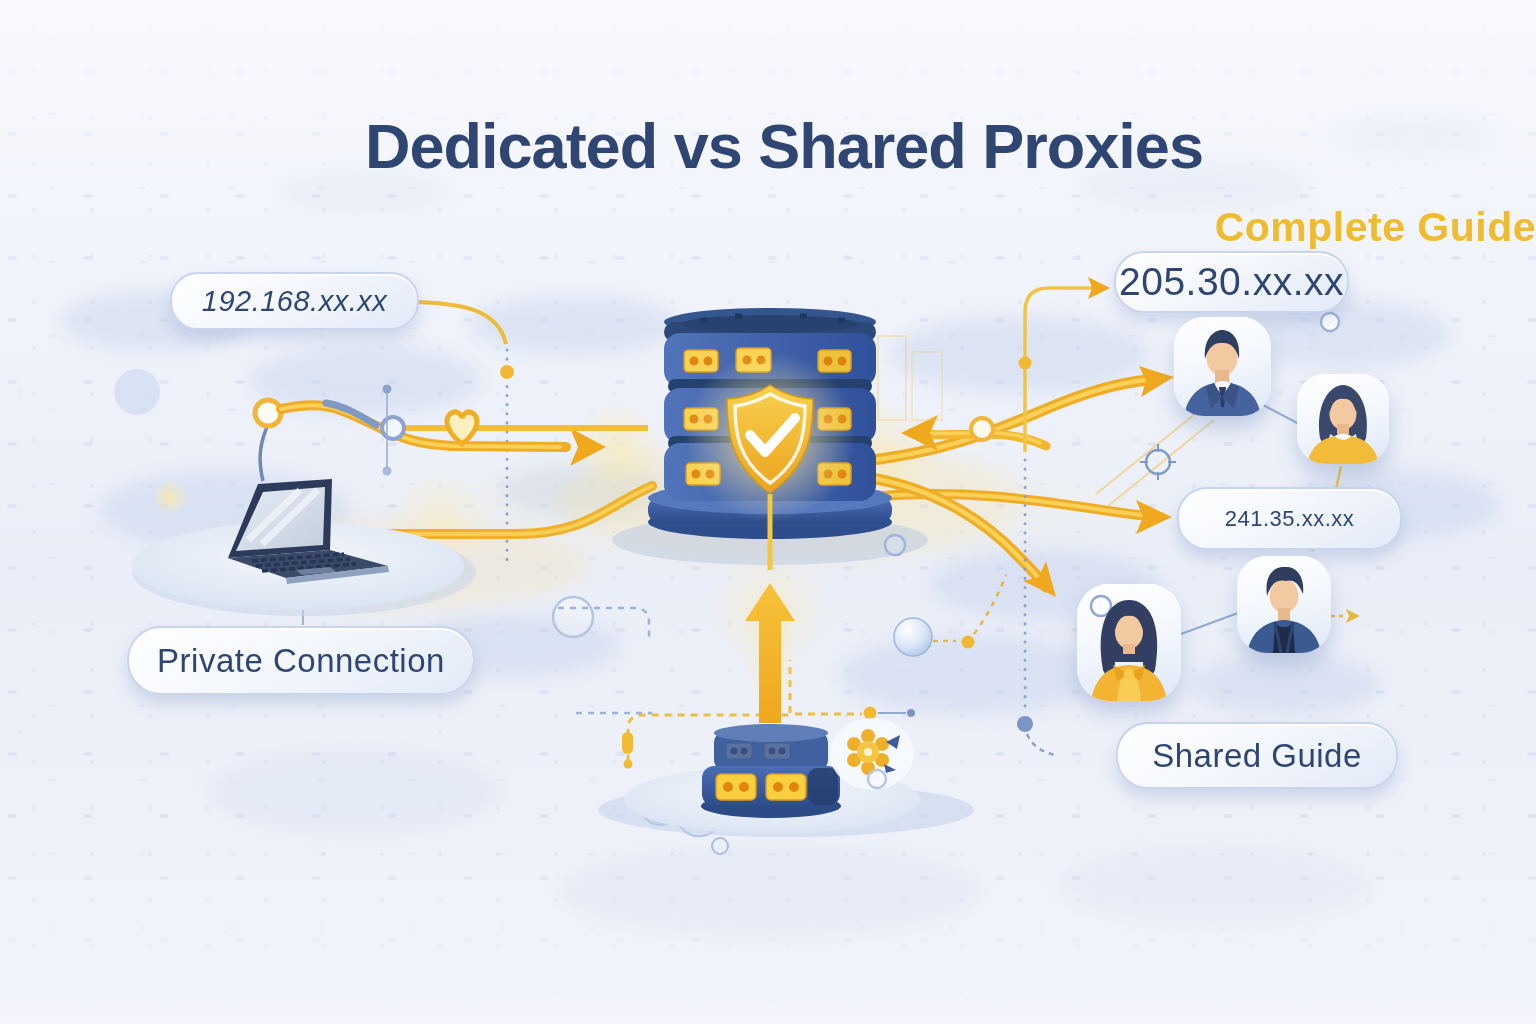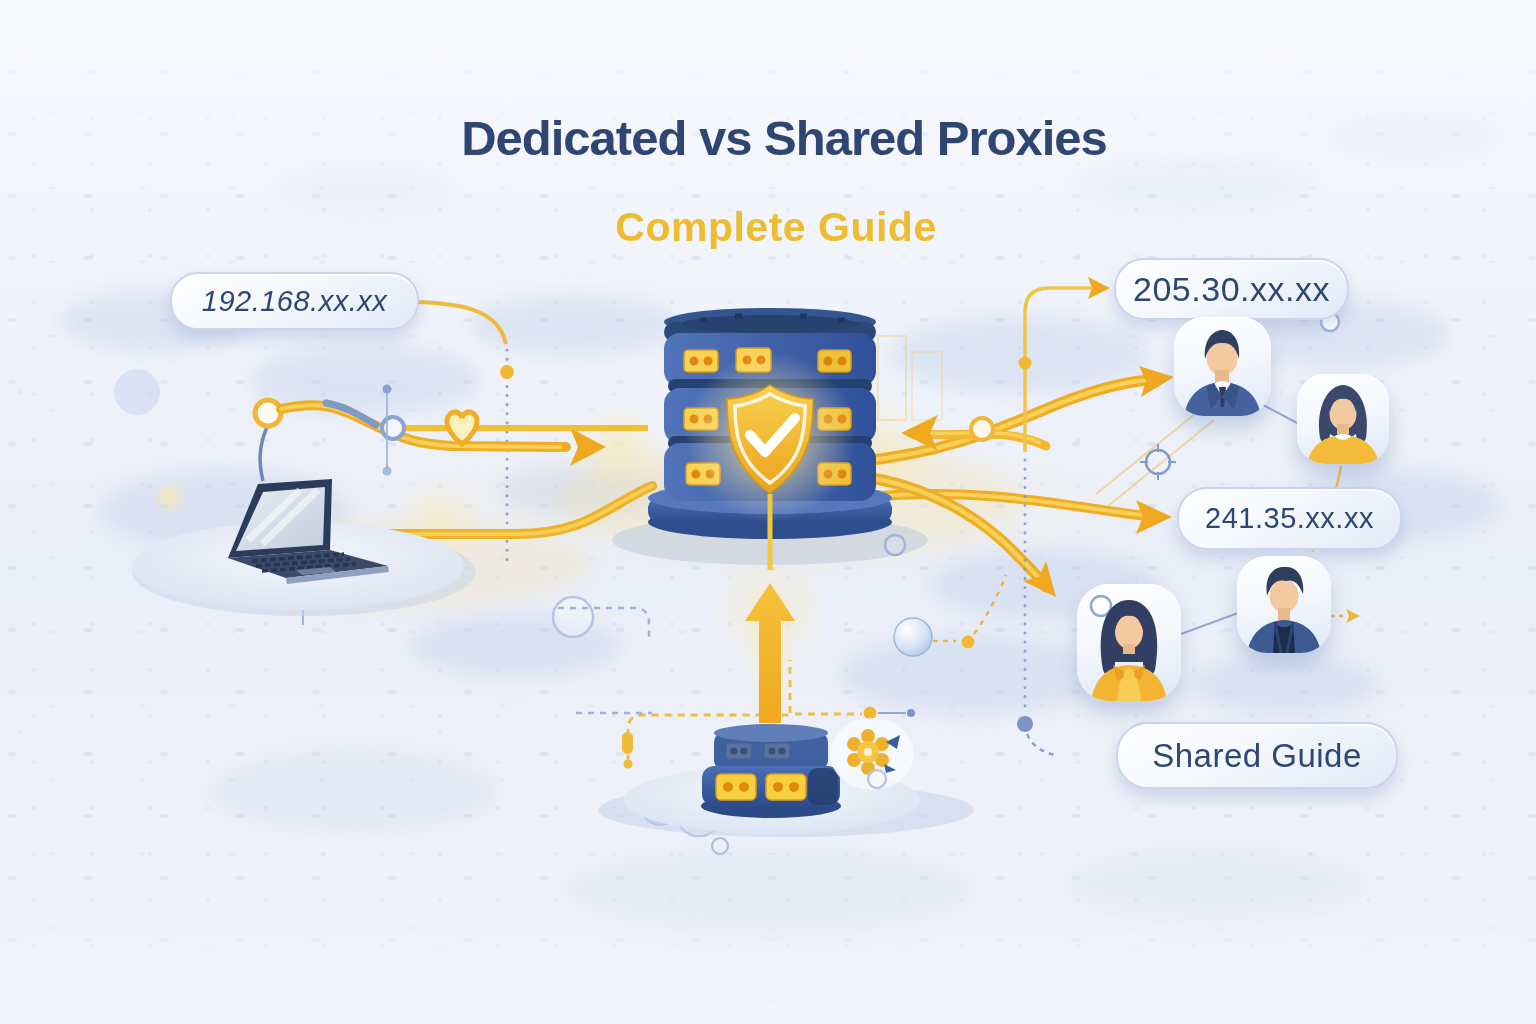--- a/index.html
+++ b/index.html
@@ -18,35 +18,35 @@
       radial-gradient(circle 2.5px at 20px 52px, rgba(240,190,90,.28) 55%, transparent 75%);
     background-size:76px 62px,58px 46px,90px 74px,420px 340px;
     -webkit-mask-image:linear-gradient(180deg,transparent 0%,#000 20%,#000 84%,transparent 100%);
     mask-image:linear-gradient(180deg,transparent 0%,#000 20%,#000 84%,transparent 100%);
   }
   .blobs{position:absolute;inset:0;z-index:0;pointer-events:none;}
   .blob{position:absolute;border-radius:50%;background:rgba(183,199,231,.33);filter:blur(9px);}
   .svg-layer{position:absolute;left:0;top:0;z-index:1;}
   .page-title{
     position:absolute;top:110px;left:0;width:100%;text-align:center;z-index:3;
-    font-size:49px;font-weight:bold;letter-spacing:-1px;color:#304672;padding-left:32px;box-sizing:border-box;
+    font-size:63px;font-weight:bold;letter-spacing:-1px;color:#304672;padding-left:32px;box-sizing:border-box;
   }
   .page-subtitle{
-    position:absolute;top:204px;left:0;width:100%;text-align:center;z-index:3;
+    position:absolute;top:204px;left:0;width:100%;text-align:right;z-index:3;
     font-size:41px;font-weight:bold;letter-spacing:.5px;color:#efbc2f;padding-left:16px;box-sizing:border-box;
   }
   .pill{
     position:absolute;z-index:4;display:flex;align-items:center;justify-content:center;
     background:linear-gradient(150deg,#ffffff 0%,#f4f7fc 45%,#e2eaf8 100%);
     border:2px solid #c9d5ec;color:#2e4672;letter-spacing:.5px;
     box-shadow:0 9px 16px rgba(120,142,195,.28), inset 0 2px 0 rgba(255,255,255,.95);
   }
   #pill-192{left:170px;top:272px;width:245px;height:54px;border-radius:28px;font-size:29px;font-style:italic;}
-  #pill-205{left:1114px;top:258px;width:231px;height:58px;border-radius:30px;font-size:34px;}
-  #pill-241{left:1177px;top:487px;width:221px;height:59px;border-radius:30px;font-size:29px;}
+  #pill-205{left:1114px;top:251px;width:231px;height:58px;border-radius:30px;font-size:39px;}
+  #pill-241{left:1177px;top:487px;width:221px;height:59px;border-radius:30px;font-size:22px;}
   #pill-private{left:127px;top:626px;width:344px;height:65px;border-radius:34px;font-size:33px;}
   #pill-shared{left:1116px;top:722px;width:278px;height:63px;border-radius:32px;font-size:33px;}
   .avatar{
     position:absolute;z-index:4;overflow:hidden;
     background:linear-gradient(165deg,#ffffff 0%,#f3f7fd 50%,#dce7f7 100%);
     box-shadow:0 12px 20px rgba(116,139,188,.35), inset 0 1px 0 #fff;
   }
   #avatar-man-1{left:1174px;top:317px;width:97px;height:99px;border-radius:30px;}
   #avatar-woman-1{left:1297px;top:374px;width:92px;height:90px;border-radius:28px;}
   #avatar-woman-2{left:1077px;top:584px;width:104px;height:117px;border-radius:32px;}
@@ -357,20 +357,23 @@
 
   <div class="pill" id="pill-192">
     <span>192.168.xx.xx</span>
   </div>
   <div class="pill" id="pill-205">
     <span>205.30.xx.xx</span>
   </div>
   <div class="pill" id="pill-241">
     <span>241.35.xx.xx</span>
   </div>
+  <div class="pill" id="pill-private">
+    <span>Private Connection</span>
+  </div>
   <div class="pill" id="pill-shared">
     <span>Shared Guide</span>
   </div>
 
   <div class="avatar" id="avatar-man-1">
     <svg viewBox="0 0 97 99">
       <ellipse cx="48" cy="41" rx="15.5" ry="18" fill="#f3c9a2"></ellipse>
       <path d="M41,53 h14 v13 h-14 z" fill="#eab88d"></path>
       <path d="M31,42 C29,22 40,13 48,13 C57,13 67,21 65,42 C62,30 56,25 48,26 C40,25 34,31 31,42 Z" fill="#2e3f5f"></path>
       <path d="M10,99 C14,75 30,66 48,65 C67,66 83,75 87,99 Z" fill="#46639f"></path>

